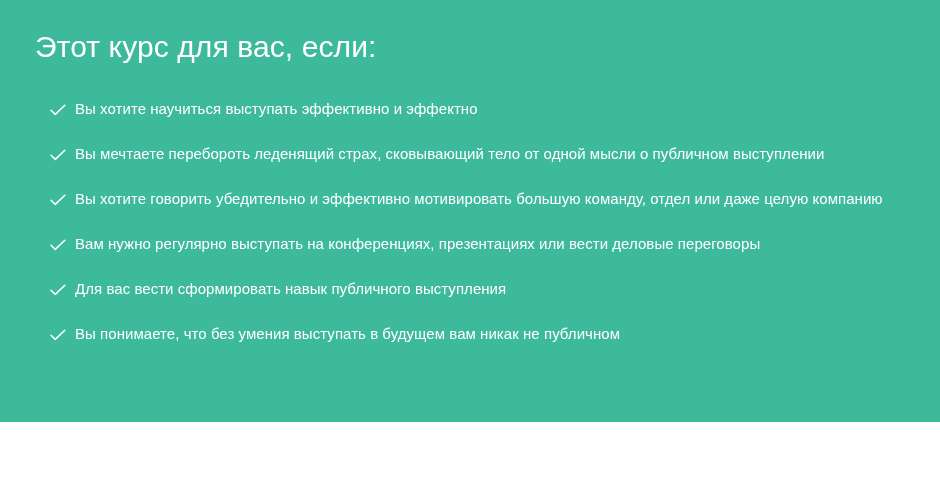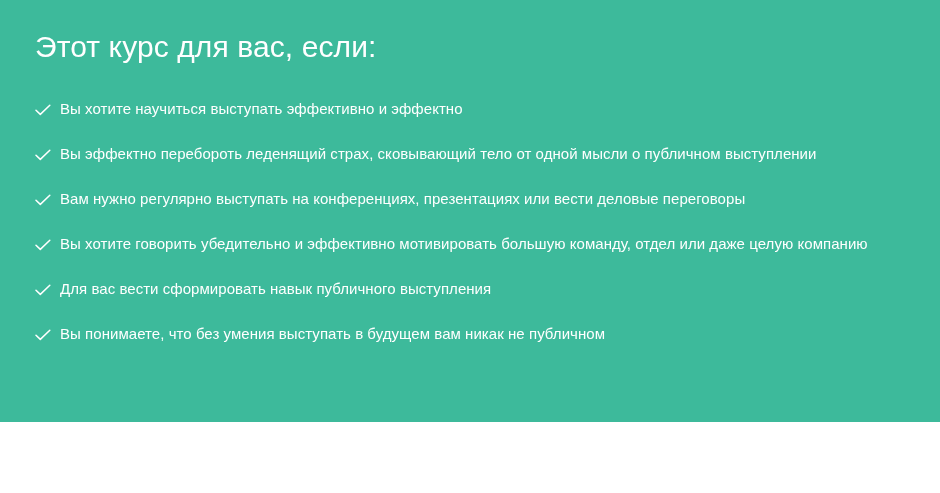--- a/index.html
+++ b/index.html
@@ -36,21 +36,21 @@
     font-size: 30px;
     line-height: 34px;
     font-weight: 400;
     letter-spacing: 0.1px;
     margin: 0 0 34px 0;
     white-space: nowrap;
   }
 
   #benefit-list {
     list-style: none;
-    margin: 0;
+    margin: 15px;
     padding: 0;
   }
 
   .benefit-item {
     position: relative;
     display: block;
     padding-left: 25px;
     margin-bottom: 23px;
     color: #ffffff;
     font-size: 15px;
@@ -108,40 +108,40 @@
         </span>
         <span class="benefit-text">Вы хотите научиться выступать эффективно и эффектно</span>
       </li>
 
       <li class="benefit-item" data-idx="1">
         <span class="check-icon">
           <svg width="16" height="12" viewBox="0 0 16 12" aria-hidden="true">
             <path d="M1 6.2 L5.3 10.4 L14.8 1.2" fill="none" stroke="#ffffff" stroke-width="1.5" stroke-linecap="round" stroke-linejoin="round"></path>
           </svg>
         </span>
-        <span class="benefit-text">Вы эффектно перебороть леденящий страх, сковывающий тело от одной мысли о публичном выступлении</span>
+        <span class="benefit-text">Вы мечтаете перебороть леденящий страх, сковывающий тело от одной мысли о публичном выступлении</span>
       </li>
 
+
+      <li class="benefit-item" data-idx="4">
+        <span class="check-icon">
+          <svg width="16" height="12" viewBox="0 0 16 12" aria-hidden="true">
+            <path d="M1 6.2 L5.3 10.4 L14.8 1.2" fill="none" stroke="#ffffff" stroke-width="1.5" stroke-linecap="round" stroke-linejoin="round"></path>
+          </svg>
+        </span>
+        <span class="benefit-text">Вы хотите говорить убедительно и эффективно мотивировать большую команду, отдел или даже целую компанию</span>
+      </li>
 
       <li class="benefit-item" data-idx="3">
         <span class="check-icon">
           <svg width="16" height="12" viewBox="0 0 16 12" aria-hidden="true">
             <path d="M1 6.2 L5.3 10.4 L14.8 1.2" fill="none" stroke="#ffffff" stroke-width="1.5" stroke-linecap="round" stroke-linejoin="round"></path>
           </svg>
         </span>
         <span class="benefit-text">Вам нужно регулярно выступать на конференциях, презентациях или вести деловые переговоры</span>
-      </li>
-
-      <li class="benefit-item" data-idx="4">
-        <span class="check-icon">
-          <svg width="16" height="12" viewBox="0 0 16 12" aria-hidden="true">
-            <path d="M1 6.2 L5.3 10.4 L14.8 1.2" fill="none" stroke="#ffffff" stroke-width="1.5" stroke-linecap="round" stroke-linejoin="round"></path>
-          </svg>
-        </span>
-        <span class="benefit-text">Вы хотите говорить убедительно и эффективно мотивировать большую команду, отдел или даже целую компанию</span>
       </li>
 
       <li class="benefit-item" data-idx="5">
         <span class="check-icon">
           <svg width="16" height="12" viewBox="0 0 16 12" aria-hidden="true">
             <path d="M1 6.2 L5.3 10.4 L14.8 1.2" fill="none" stroke="#ffffff" stroke-width="1.5" stroke-linecap="round" stroke-linejoin="round"></path>
           </svg>
         </span>
         <span class="benefit-text">Для вас вести сформировать навык публичного выступления</span>
       </li>

